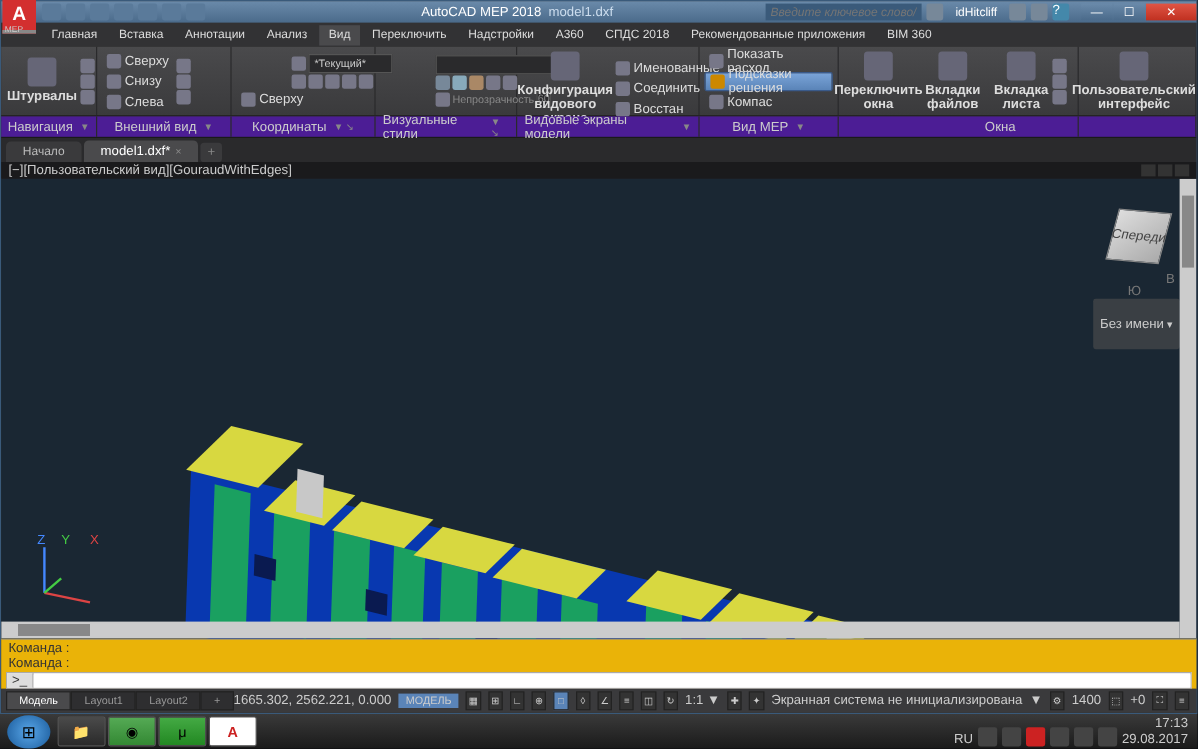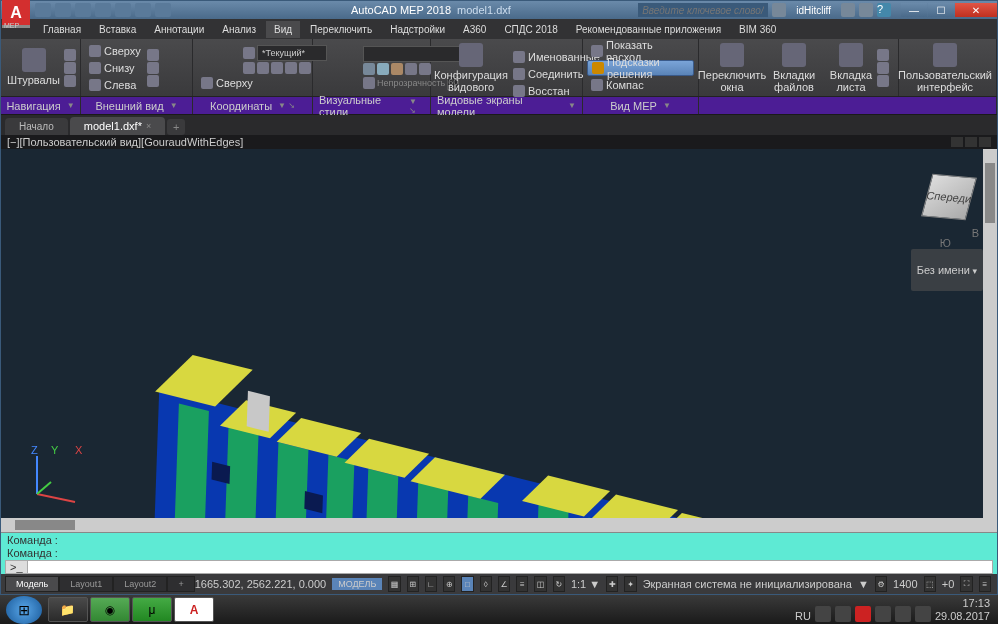--- a/index.html
+++ b/index.html
@@ -28,21 +28,21 @@
 .menutab.active { background: #4a4a4c; }
 
 
 .ribbon { height: 58px; background: linear-gradient(#4a4a4c,#3a3a3c); display: flex; border-bottom: 1px solid #222; }
 .ribbon-group { border-right: 1px solid #2a2a2c; padding: 2px 4px; display: flex; flex-direction: column; justify-content: space-between; }
 .rg-body { display:flex; gap:2px; flex:1; }
 .rg-col { display:flex; flex-direction:column; gap:1px; justify-content:center;}
 .rg-row { display:flex; gap:2px; align-items:center;margin-left:46px;}
 .ribbon-btn { height: 16px; padding: 0 4px; color: #ddd; font-size: 10px; display: flex; align-items: center; gap: 3px; cursor: pointer; }
 .ribbon-btn.lit { background:linear-gradient(#7aa4d8,#5a84b8); border:1px solid #3a5a8a; border-radius:2px;}
-.ribbon-big { width:60px; display:flex; flex-direction:column; align-items:center; justify-content:center; gap:2px; color:#ddd; font-size:9px; text-align:center; line-height:1.1; padding:2px;}
+.ribbon-big { width:60px; display:flex; flex-direction:column; align-items:center; justify-content:center; gap:2px; color:#ddd; font-size:9px; text-align:center; line-height:1.1; padding:2px;font-weight:bold;}
 .big-icon { width:24px; height:24px; background:#667; border-radius:3px;}
 .small-icon { width:12px; height:12px; background:#778; border-radius:2px; flex-shrink:0;}
 .dropdown-field { background:#2a2a2c; border:1px solid #555; height:16px; color:#ccc; font-size:9px; padding:0 4px; display:flex; align-items:center; min-width:70px;}
 .sixty { background:#2a2a2c; border:1px solid #555; width:28px; height:14px; color:#888; font-size:9px; text-align:center;}
 
 
 .panel-labels { height: 18px; background: #4c1d95; display: flex; border-bottom:1px solid #1a1a1a;}
 .panel-label { color: #ccc; font-size: 10px; display: flex; align-items: center; justify-content: center; border-right: 1px solid #2a2a2c; padding:0 6px;}
 .panel-label .arrow { margin-left:6px; font-size:8px; color:#888;}
 
@@ -71,21 +71,21 @@
 
 
 .model { position:absolute; left:160px; top:190px; transform: skewY(14deg) skewX(-2deg); }
 .block { position:absolute; }
 .top-face { background:#d8d840;}
 .front-face { background:#0838b0;}
 .side-face { background:#1aa060;}
 .lt-face { background:#c8c8c8;}
 
 
-.cmdarea { height:42px; background:#5eead4; border-top:1px solid #888; font-family:Consolas,monospace; font-size:10px; color:#333;}
+.cmdarea { height:42px; background:#eab308; border-top:1px solid #888; font-family:Consolas,monospace; font-size:10px; color:#333;}
 .cmdhist { padding:1px 6px; height:13px;}
 .cmdline { display:flex; align-items:center; background:#fff; border:1px solid #aaa; margin:1px 4px; height:14px;}
 .cmdline .prompt { background:#ddd; padding:0 4px; border-right:1px solid #aaa;}
 .cmdline input { border:none; flex:1; font-family:Consolas,monospace; font-size:10px; padding:0 2px; outline:none;}
 
 
 .bottom { height:20px; background:#3a3a3c; display:flex; align-items:center; color:#ccc; font-size:10px;}
 .layout-tabs { display:flex; gap:0; padding-left:4px;}
 .ltab { padding:2px 10px; background:#2e2e30; border:1px solid #222; font-size:9px; color:#999;}
 .ltab.active { background:#4a4a4c; color:#fff;}
@@ -319,20 +319,23 @@
         <span>Визуальные стили</span>
         <span class="arrow">▼ ↘</span>
       </div>
     <div class="panel-label" style="width:152px">
         <span>Видовые экраны модели</span>
         <span class="arrow">▼</span>
       </div>
     <div class="panel-label" style="width:116px">
         <span>Вид MEP</span>
         <span class="arrow">▼</span>
+      </div>
+    <div class="panel-label" style="width:200px">
+        <span style="margin-left:70px">Окна</span>
       </div>
     <div class="panel-label" style="flex:1"></div>
   </div>
 
   <div class="doctabs">
     <div class="doctab">Начало</div>
     <div class="doctab active">
         <span>model1.dxf*</span>
         <span class="x">×</span>
       </div>

